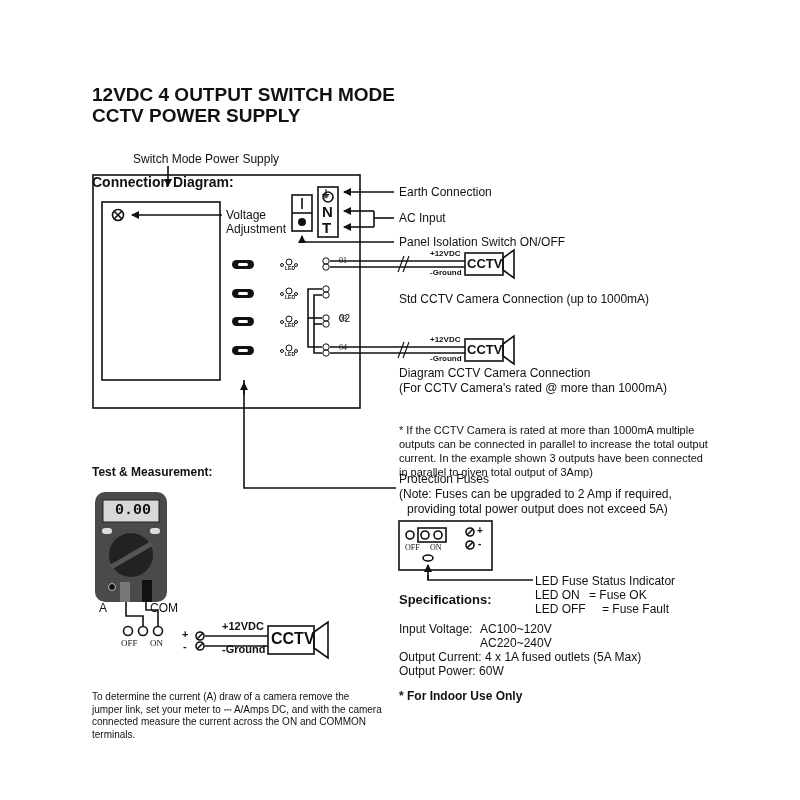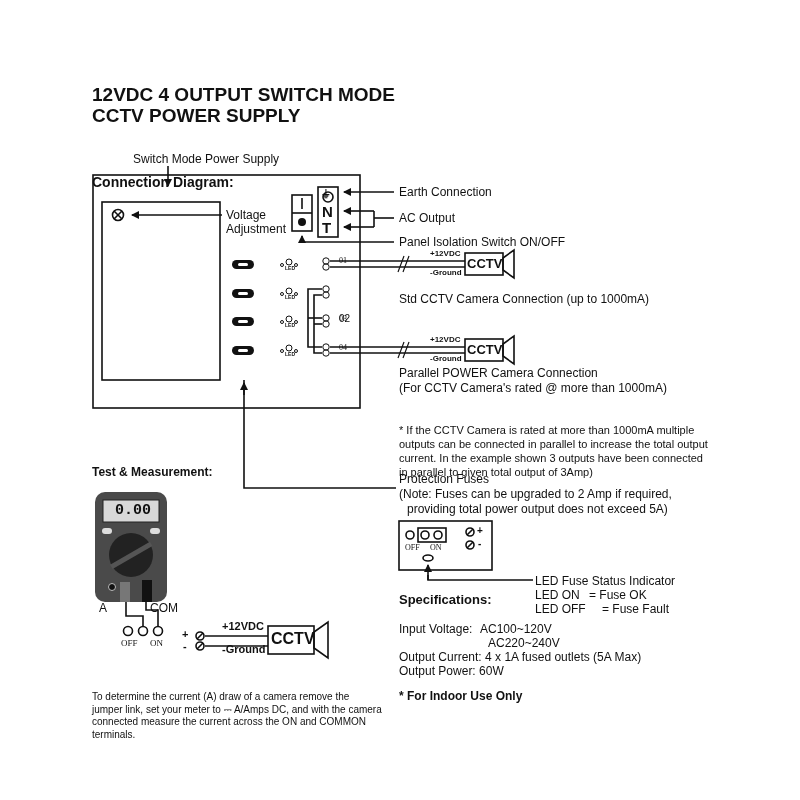--- a/index.html
+++ b/index.html
@@ -163,62 +163,62 @@
   </g>
 </svg>
 
 <div class="abs t" style="left:226px;top:208px;">Voltage</div>
 <div class="abs t" style="left:226px;top:222px;">Adjustment</div>
 <div class="abs" style="left:322px;top:188px;font-size:11px;font-weight:bold;">⏚</div>
 <div class="abs" style="left:322px;top:203px;font-size:15px;font-weight:bold;">N</div>
 <div class="abs" style="left:322px;top:219px;font-size:15px;font-weight:bold;">T</div>
 
 <div class="abs t" style="left:399px;top:185px;">Earth Connection</div>
-<div class="abs t" style="left:399px;top:211px;">AC Output</div>
+<div class="abs t" style="left:399px;top:211px;">AC Input</div>
 <div class="abs t" style="left:399px;top:235px;">Panel Isolation Switch ON/OFF</div>
 
 <div class="abs tiny" style="left:285px;top:265px;font-size:5px;">LED</div>
 <div class="abs tiny" style="left:285px;top:294px;font-size:5px;">LED</div>
 <div class="abs tiny" style="left:285px;top:322px;font-size:5px;">LED</div>
 <div class="abs tiny" style="left:285px;top:351px;font-size:5px;">LED</div>
 <div class="abs" style="left:339px;top:256px;font-size:8px;font-family:'Liberation Serif',serif;text-align:center;">01</div>
 <div class="abs" style="left:339px;top:285px;font-size:10px;font-family:Liberation Sans, sans-serif;margin-top:28px;">02</div>
 <div class="abs" style="left:339px;top:314px;font-size:8px;font-family:'Liberation Serif',serif;">03</div>
 <div class="abs" style="left:339px;top:343px;font-size:8px;font-family:'Liberation Serif',serif;">04</div>
 
 <div class="abs tiny" style="left:430px;top:249px;">+12VDC</div>
 <div class="abs tiny" style="left:430px;top:268px;">-Ground</div>
 <div class="abs cctv-label" style="left:467px;top:256px;">CCTV</div>
 <div class="abs t" style="left:399px;top:292px;">Std CCTV Camera Connection (up to 1000mA)</div>
 
 <div class="abs tiny" style="left:430px;top:335px;">+12VDC</div>
 <div class="abs tiny" style="left:430px;top:354px;">-Ground</div>
 <div class="abs cctv-label" style="left:467px;top:342px;">CCTV</div>
-<div class="abs t" style="left:399px;top:366px;">Parallel POWER Camera Connection</div>
+<div class="abs t" style="left:399px;top:366px;">Diagram CCTV Camera Connection</div>
 <div class="abs t" style="left:399px;top:381px;">(For CCTV Camera's rated @ more than 1000mA)</div>
 <div class="abs para" style="left:399px;top:399px;width:312px;">* If the CCTV Camera is rated at more than 1000mA multiple outputs can be connected in parallel to increase the total output current. In the example shown 3 outputs have been connected in parallel to given total output of 3Amp)</div>
 
 <div class="abs t" style="left:399px;top:472px;">Protection Fuses</div>
 <div class="abs t" style="left:399px;top:487px;">(Note: Fuses can be upgraded to 2 Amp if required,</div>
 <div class="abs t" style="left:399px;top:502px;margin-left:8px;">providing total power output does not exceed 5A)</div>
 <div class="abs" style="left:405px;top:543px;font-size:8px;font-family:'Liberation Serif',serif;">OFF</div>
 <div class="abs" style="left:430px;top:543px;font-size:8px;font-family:'Liberation Serif',serif;">ON</div>
 <div class="abs" style="left:477px;top:525px;font-size:10px;font-weight:bold;">+</div>
 <div class="abs" style="left:478px;top:538px;font-size:10px;font-weight:bold;">-</div>
 
 <div class="abs t" style="left:535px;top:574px;">LED Fuse Status Indicator</div>
 <div class="abs t" style="left:535px;top:588px;">LED ON</div>
 <div class="abs t" style="left:589px;top:588px;">= Fuse OK</div>
 <div class="abs t" style="left:535px;top:602px;">LED OFF</div>
 <div class="abs t" style="left:602px;top:602px;">= Fuse Fault</div>
 
 <div class="abs h2" style="left:399px;top:592px;font-size:13px;text-align:center;">Specifications:</div>
 <div class="abs t" style="left:399px;top:622px;">Input Voltage:</div>
 <div class="abs t" style="left:480px;top:622px;">AC100~120V</div>
-<div class="abs t" style="left:480px;top:636px;margin-left:8px;">AC220~240V</div>
+<div class="abs t" style="left:480px;top:636px;">AC220~240V</div>
 <div class="abs t" style="left:399px;top:650px;">Output Current: 4 x 1A fused outlets (5A Max)</div>
 <div class="abs t" style="left:399px;top:664px;">Output Power: 60W</div>
 <div class="abs h2" style="left:399px;top:689px;font-size:12px;">*  For Indoor Use Only</div>
 
 <div class="abs h2" style="left:92px;top:465px;font-size:12px;">Test &amp; Measurement:</div>
 <div class="abs" style="left:115px;top:502px;font-size:15px;font-family:'Liberation Mono',monospace;font-weight:bold;">0.00</div>
 <div class="abs t" style="left:99px;top:601px;">A</div>
 <div class="abs t" style="left:150px;top:601px;">COM</div>
 <div class="abs" style="left:121px;top:638px;font-size:9px;font-family:'Liberation Serif',serif;">OFF</div>
 <div class="abs" style="left:150px;top:638px;font-size:9px;font-family:'Liberation Serif',serif;">ON</div>

